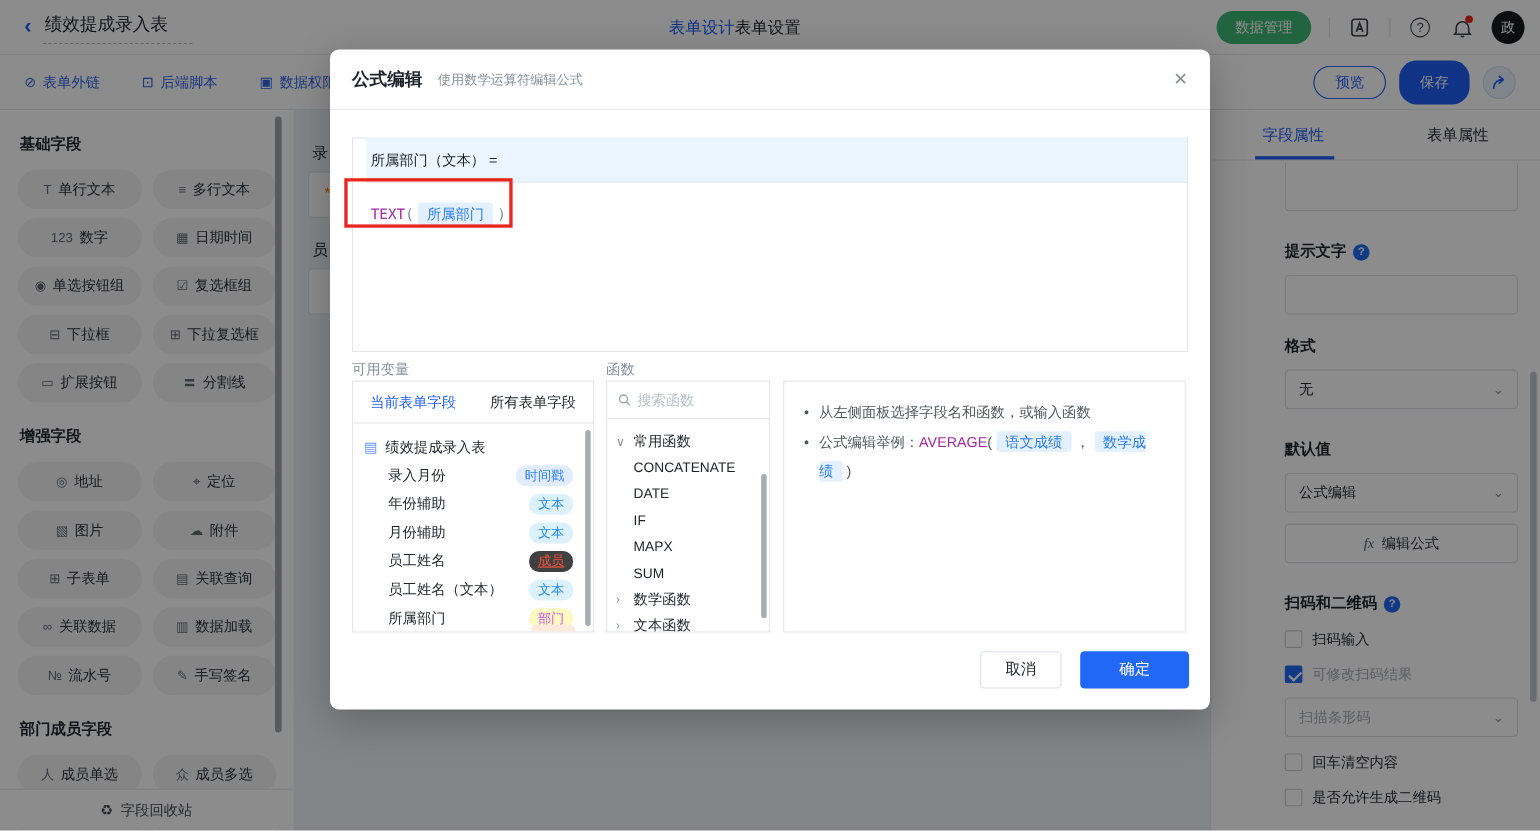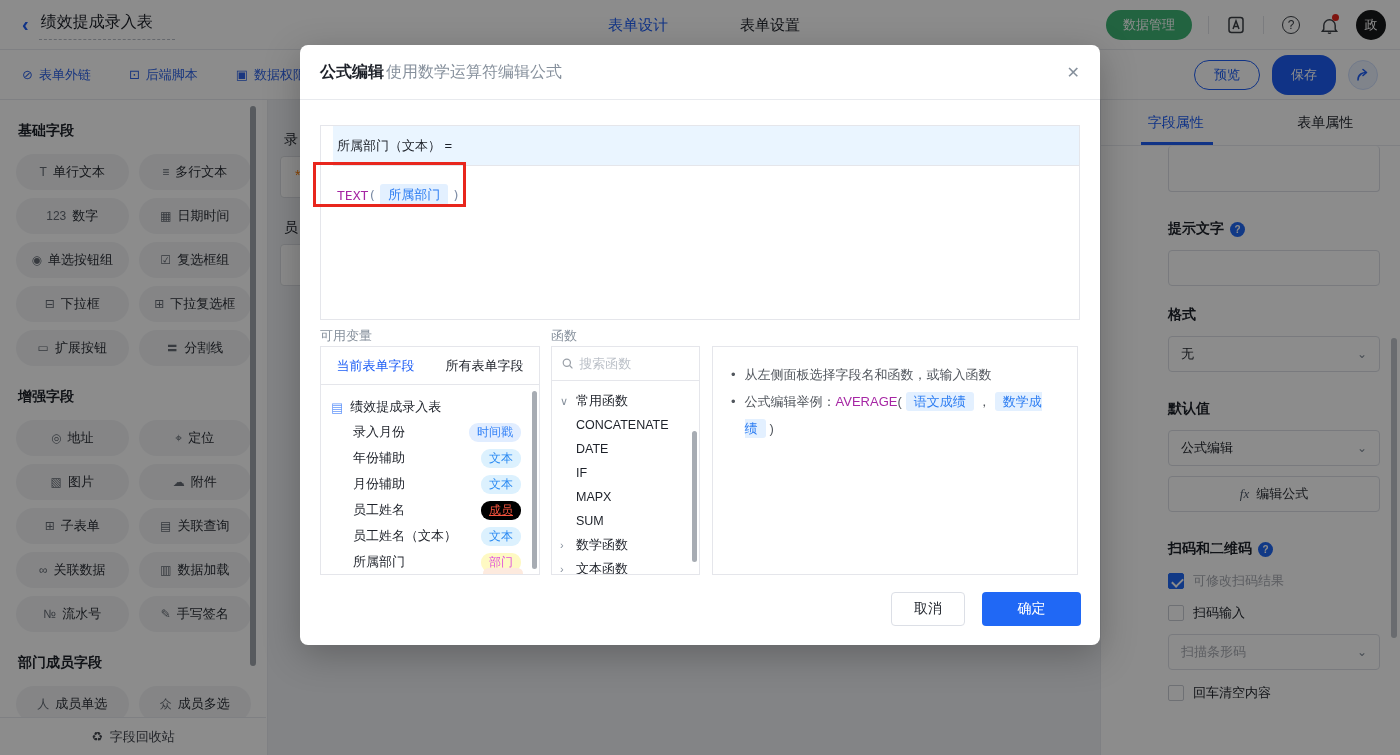--- a/index.html
+++ b/index.html
@@ -4,21 +4,21 @@
 <style>
   * { box-sizing: border-box; margin: 0; padding: 0; }
   html,body { width:1400px; height:755px; }
   body { font-family:"Liberation Sans","DejaVu Sans",sans-serif; color:#1d2129; background:#eff1f4; }
   .app { position:relative; width:1400px; height:755px; overflow:hidden; background:#eff1f4; }
 
   
   .topbar { position:absolute; left:0; top:0; width:1400px; height:50px; background:#fff; border-bottom:1px solid #e8eaee; display:flex; align-items:center; padding:0 16px; }
   .back { color:#1e5ef5; font-size:20px; font-weight:700; margin:0 10px 0 6px; cursor:pointer; }
   .tb-title { font-size:16px; color:#1d2129; border-bottom:1px dashed #b9bec6; padding:3px 22px 6px 2px; }
-  .tb-tabs { position:absolute; left:608px; top:0; height:50px; display:flex; align-items:center; gap:72px; font-size:15px; }
+  .tb-tabs { position:absolute; left:608px; top:0; height:50px; display:flex; align-items:center; font-size:15px; }
   .tb-tab { color:#1d2129; cursor:pointer; }
   .tb-tab.active { color:#1e5ef5; }
   .tb-right { position:absolute; right:14px; top:0; height:50px; display:flex; align-items:center; gap:16px; }
   .btn-green { height:30px; padding:0 17px; border-radius:16px; background:#3eb575; color:#fff; font-size:13px; border:none; display:flex; align-items:center; cursor:pointer; }
   .tb-div { width:1px; height:18px; background:#e0e2e8; }
   .tb-ico { width:22px; height:22px; display:flex; align-items:center; justify-content:center; position:relative; cursor:pointer; }
   .help-circle { width:18px; height:18px; border:1.5px solid #3c4046; border-radius:50%; font-size:12px; color:#3c4046; display:flex; align-items:center; justify-content:center; }
   .bell-dot { position:absolute; right:1px; top:0; width:7px; height:7px; background:#e8261d; border-radius:50%; }
   .avatar { width:30px; height:30px; border-radius:50%; background:#17181a; color:#fff; font-size:13px; display:flex; align-items:center; justify-content:center; cursor:pointer; }
 
@@ -68,41 +68,41 @@
   .cbox.checked { background:#2068f5; border-color:#2068f5; }
   .cbox.checked::after { content:""; position:absolute; left:4.5px; top:1.5px; width:5px; height:9px; border:solid #fff; border-width:0 2px 2px 0; transform:rotate(45deg); }
   .checkrow.disabled { color:#a8abb2; }
   .rscroll { position:absolute; right:3px; top:238px; width:6px; height:300px; background:#bfc3ca; border-radius:3px; }
 
   
   .overlay { position:absolute; inset:0; background:rgba(0,0,0,0.45); z-index:10; }
   .modal { position:absolute; left:300px; top:45px; width:800px; height:600px; background:#fff; border-radius:8px; z-index:11; box-shadow:0 10px 36px rgba(0,0,0,.25); }
   .m-head { height:55px; display:flex; align-items:center; padding:0 20px; border-bottom:1px solid #e8eaee; }
   .m-title { font-size:16px; font-weight:700; color:#1d2129; }
-  .m-sub { font-size:16px; color:#86909c; margin-left:2px; }
+  .m-sub { font-size:12px; color:#86909c; margin-left:14px; }
   .m-close { margin-left:auto; font-size:16px; color:#86909c; cursor:pointer; }
   .m-formula { position:absolute; left:20px; top:80px; width:760px; height:195px; border:1px solid #e5e6eb; }
   .mf-target { height:40px; background:#eaf5ff; display:flex; align-items:center; padding:0 4px; font-size:13px; color:#1d2129; border-bottom:1px solid #e5e6eb;margin-left:12px; }
   .mf-body { padding:18px 16px; font-family:"DejaVu Sans Mono","Liberation Mono",monospace; font-size:13px; color:#7d8da6; display:flex; align-items:center; }
   .mf-func { color:#a626a4; }
   .chip { background:#e3f0ff; color:#2b7cf2; border-radius:3px; padding:2px 8px; margin:0 4px; font-family:"Liberation Sans","DejaVu Sans",sans-serif; font-size:13px; cursor:pointer; }
   .red-box { position:absolute; left:13px; top:117px; width:153px; height:45px; border:3px solid #e8261d; pointer-events:none; }
   .m-panel-label { position:absolute; font-size:13px; color:#86909c; }
   .varpanel { position:absolute; left:20px; top:301px; width:220px; height:229px; border:1px solid #e5e6eb; overflow:hidden; }
   .vtabs { height:38px; display:flex; border-bottom:1px solid #e5e6eb; }
   .vtab { flex:1; display:flex; align-items:center; justify-content:center; font-size:13px; color:#1d2129; cursor:pointer; }
   .vtab.active { color:#1e5ef5; }
   .vlist { padding:10px 10px 0 10px; }
   .vroot { display:flex; align-items:center; gap:7px; font-size:13px; height:24px; cursor:pointer; }
   .vroot .doc { color:#6698fa; font-size:13px; }
   .var-row { display:flex; align-items:center; height:26px; padding-left:22px; font-size:13px; cursor:pointer; }
   .var-badge { margin-left:auto; font-size:12px; padding:1px 8px; border-radius:9px; margin-right:8px; }
   .var-badge.time { background:#e1edff; color:#3382f7; }
   .var-badge.text { background:#dcf1fe; color:#2b8af2; }
-  .var-badge.member { background:#000000; color:#f5533d;text-decoration:underline; }
+  .var-badge.member { background:#404040; color:#f5533d;text-decoration:underline; }
   .var-badge.dept { background:#fef9c3; color:#e052dd; }
   .vscroll { position:absolute; right:2px; top:44px; width:5px; height:178px; background:#a7acb3; border-radius:3px; }
   .vpartial { position:absolute; right:16px; bottom:-5px; width:40px; height:11px; border-radius:6px; background:#fdeade; }
   .funcpanel { position:absolute; left:251px; top:301px; width:149px; height:229px; border:1px solid #e5e6eb; overflow:hidden; }
   .fsearch { height:34px; border-bottom:1px solid #e5e6eb; display:flex; align-items:center; gap:6px; padding:0 10px; }
   .fsearch input { border:none; outline:none; width:100%; font-size:13px; color:#1d2129; font-family:inherit; }
   .fsearch input::placeholder { color:#bbc0c8; }
   .ftree { padding:8px 0 0 8px; font-size:13px; }
   .fgroup { display:flex; align-items:center; gap:6px; height:24px; cursor:pointer; }
   .fchev { color:#86909c; font-size:11px; width:10px; }
@@ -350,35 +350,39 @@
         <span class="chev">⌄</span>
       </div>
       <div class="fx-btn">
         <span class="fx-glyph">fx</span>
         <span>编辑公式</span>
       </div>
       <div class="rlabel">
         <span>扫码和二维码</span>
         <span class="qmark">?</span>
       </div>
+      <div class="checkrow">
+        <span class="cbox"></span>
+        <span>扫码输入</span>
+      </div>
       <div class="checkrow disabled">
         <span class="cbox checked"></span>
         <span>可修改扫码结果</span>
       </div>
-      <div class="checkrow">
-        <span class="cbox"></span>
-        <span>扫码输入</span>
-      </div>
       <div class="rselect disabled">
         <span>扫描条形码</span>
         <span class="chev">⌄</span>
       </div>
       <div class="checkrow">
         <span class="cbox"></span>
         <span>回车清空内容</span>
+      </div>
+      <div class="checkrow">
+        <span class="cbox"></span>
+        <span>是否允许生成二维码</span>
       </div>
 
     </div>
     <div class="rscroll"></div>
   </div>
 
   <div class="overlay"></div>
 
   <div class="modal">
     <div class="m-head">

